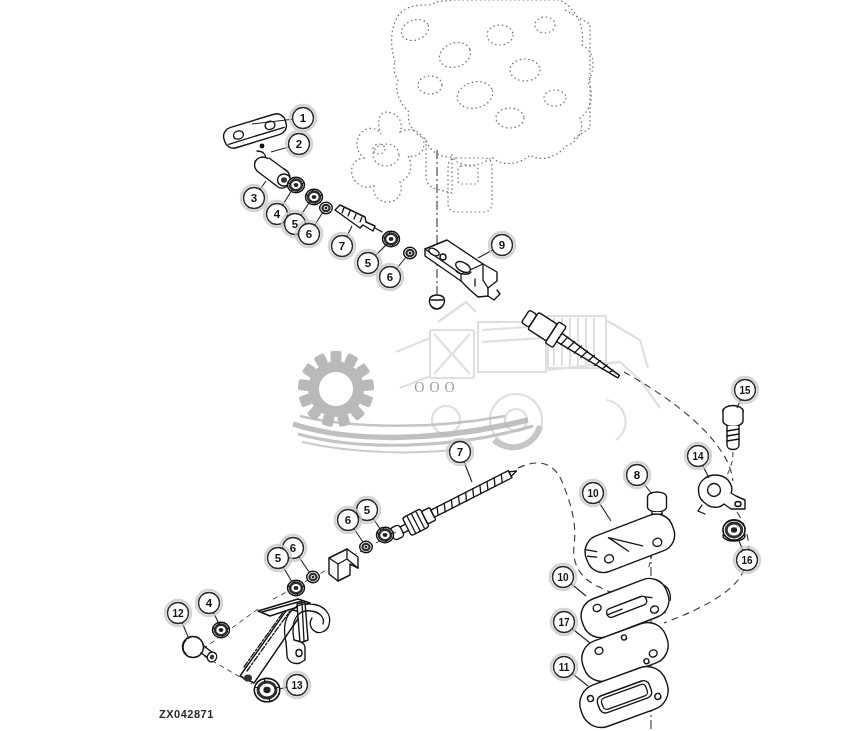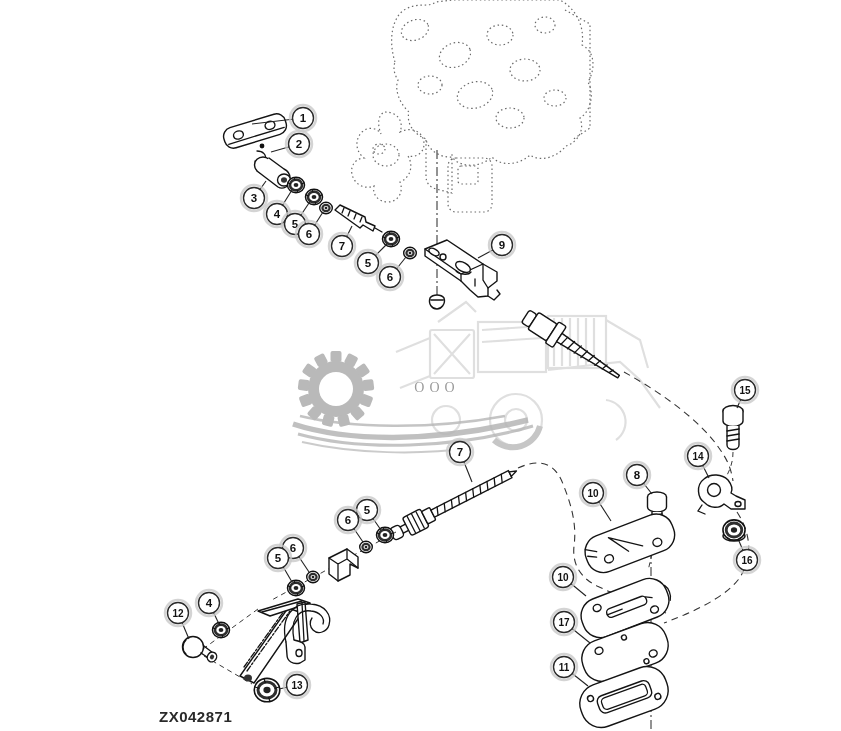--- a/index.html
+++ b/index.html
@@ -6,21 +6,21 @@
   #stage{
     position:relative;width:841px;height:731px;background:#ffffff;overflow:hidden;
     font-family:"Liberation Sans",sans-serif;
   }
   .layer{position:absolute;left:0;top:0;width:841px;height:731px;}
   #watermark{pointer-events:none;margin-top:20px;}
   .wm-text{position:absolute;color:#a6a6a6;font-family:"Liberation Serif",serif;text-align:center;}
   .wm-ooo{left:392px;top:360px;width:90px;font-size:14px;letter-spacing:5px;color:#9a9a9a;}
   .wm-name{left:330px;top:376px;width:205px;font-size:31px;letter-spacing:1px;color:#a9a9a9;font-weight:bold;}
   .drawing-label{
-    position:absolute;left:159px;top:708px;font-size:15px;font-weight:bold;
+    position:absolute;left:159px;top:708px;font-size:11px;font-weight:bold;
     color:#2a2a2a;letter-spacing:0.5px;font-family:"Liberation Sans",sans-serif;
   }
   svg text.balloon-num{font-family:"Liberation Sans",sans-serif;font-weight:bold;fill:#111;}
   .pline{stroke:#141414;stroke-width:1.4;fill:#fff;stroke-linejoin:round;stroke-linecap:round;}
   .pnofill{stroke:#141414;stroke-width:1.3;fill:none;stroke-linecap:round;}
   .dot{stroke:#6a6a6a;stroke-width:1.2;fill:none;stroke-dasharray:1.5 2.8;}
   .dash{stroke:#333;stroke-width:1.1;fill:none;stroke-dasharray:7 5;}
   .dashsm{stroke:#3a3a3a;stroke-width:1;fill:none;stroke-dasharray:5 4;}
   .cline{stroke:#3a3a3a;stroke-width:1.1;fill:none;stroke-dasharray:9 3 2 3;}
 </style>

